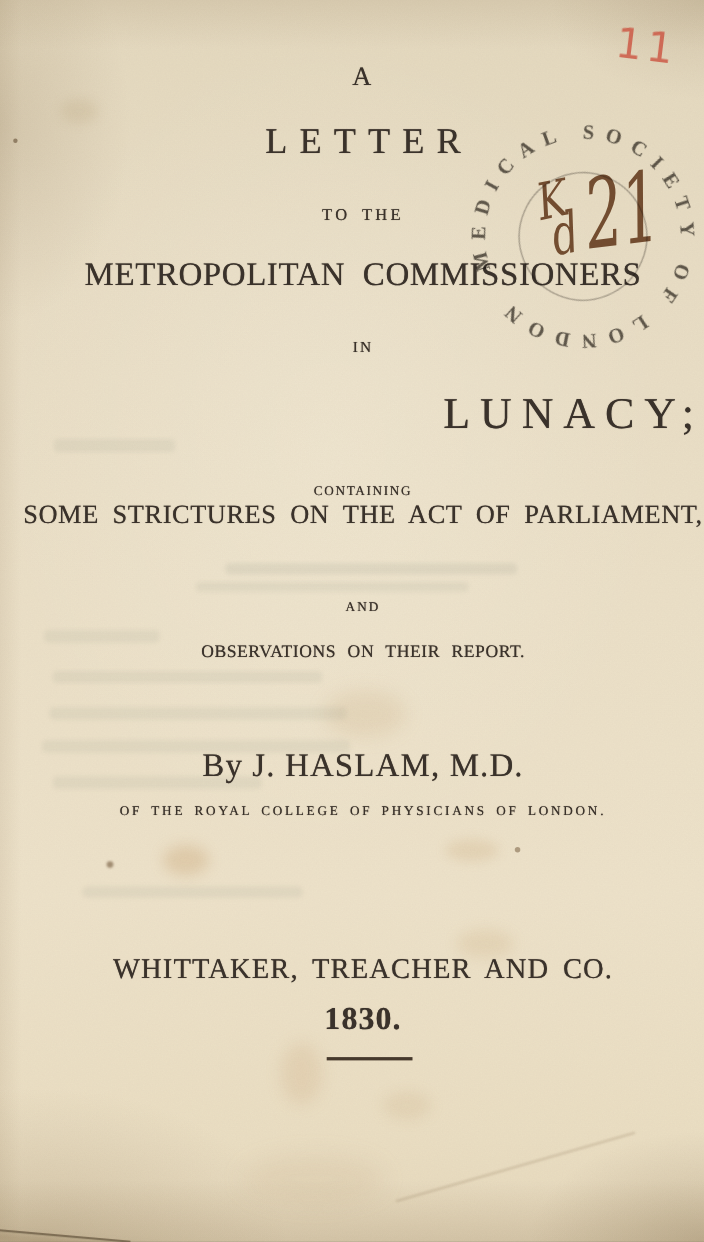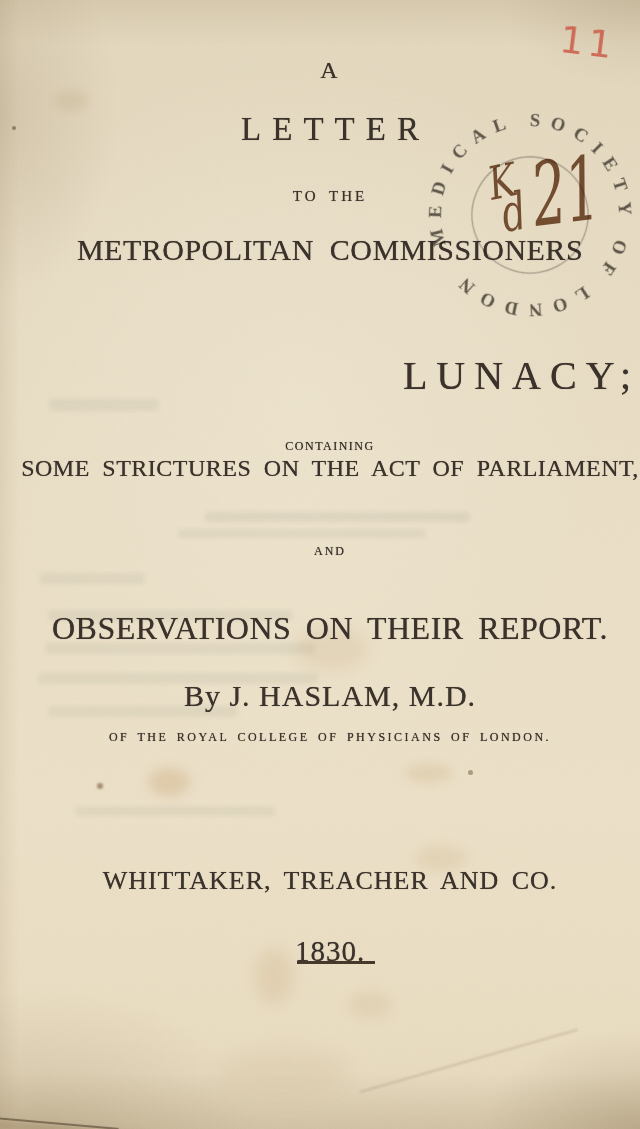--- a/index.html
+++ b/index.html
@@ -64,27 +64,27 @@
   }
   #ln-a{top:58px;font-size:24px;letter-spacing:2px;}
   #ln-title{top:113px;font-size:33px;letter-spacing:11px;text-indent:11px;}
   #ln-tothe{top:189px;font-size:15px;letter-spacing:3px;word-spacing:4px;}
   #ln-addr{top:235px;font-size:30px;letter-spacing:.5px;word-spacing:8px;}
   #ln-in{top:310px;font-size:14px;letter-spacing:2px;}
   #ln-subj{top:356px;font-size:40px;letter-spacing:9px;text-indent:9px;text-align:right;}
   #ln-cont{top:440px;font-size:12px;letter-spacing:1.5px;}
   #ln-strict{top:456px;font-size:24px;letter-spacing:.5px;word-spacing:6px;}
   #ln-and{top:545px;font-size:12px;letter-spacing:2px;}
-  #ln-obs{top:612px;font-size:32px;letter-spacing:.5px;word-spacing:6px;}
+  #ln-obs{top:585px;font-size:16px;letter-spacing:.5px;word-spacing:6px;}
   #ln-by{top:681px;font-size:30px;letter-spacing:1px;}
   #ln-affil{top:731px;font-size:12px;letter-spacing:2.5px;word-spacing:3px;}
   #ln-city{top:822px;font-size:19px;letter-spacing:7px;text-indent:7px;}
   #ln-pub{top:868px;font-size:26px;letter-spacing:1px;word-spacing:5px;}
   #ln-street{top:910px;font-size:16px;letter-spacing:3.5px;text-indent:3px;}
-  #ln-year{top:937px;font-size:29px;letter-spacing:1px;}
+  #ln-year{top:912px;font-size:29px;letter-spacing:1px;font-weight:bold;}
   .rule{position:absolute;top:961px;left:297px;width:78px;height:2.5px;background:#46392c;
         filter:blur(.3px);pointer-events:none;}
   
   .annot-svg{position:absolute;left:0;top:0;pointer-events:none;}
   .stamp-text{
     font-family:"Liberation Serif","DejaVu Serif",serif;font-weight:bold;
     fill:#3d3832;
   }
   .stamp-g{opacity:.78;filter:blur(.4px);mix-blend-mode:multiply;}
   .hand-g{opacity:.88;filter:blur(.3px);mix-blend-mode:multiply;
@@ -122,20 +122,21 @@
   <div class="verso" id="v8"></div>
   <div class="verso" id="v9"></div>
   <div class="crease" id="cr1"></div>
   <div class="crease" id="cr1b"></div>
   <div class="crease" id="cr2"></div>
 
   <div class="l" id="ln-a">A</div>
   <div class="l" id="ln-tothe">TO THE</div>
   <div class="l" id="ln-title">LETTER</div>
   <div class="l" id="ln-addr">METROPOLITAN COMMISSIONERS</div>
+  <div class="l" id="ln-in">IN</div>
   <div class="l" id="ln-subj">LUNACY;</div>
   <div class="l" id="ln-cont">CONTAINING</div>
   <div class="l" id="ln-strict">SOME STRICTURES ON THE ACT OF PARLIAMENT,</div>
   <div class="l" id="ln-and">AND</div>
   <div class="l" id="ln-obs">OBSERVATIONS ON THEIR REPORT.</div>
   <div class="l" id="ln-by">By J. HASLAM, M.D.</div>
   <div class="l" id="ln-affil">OF THE ROYAL COLLEGE OF PHYSICIANS OF LONDON.</div>
   <div class="l" id="ln-pub">WHITTAKER, TREACHER AND CO.</div>
   <div class="rule"></div>
   <div class="l" id="ln-year">1830.</div>

